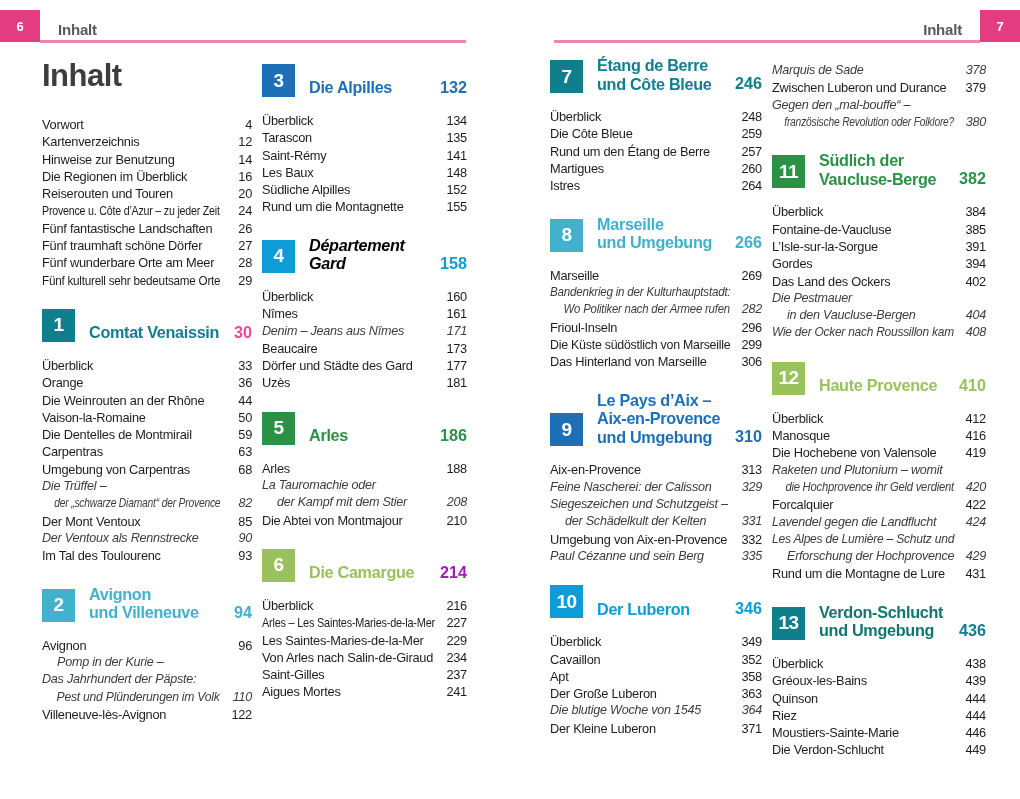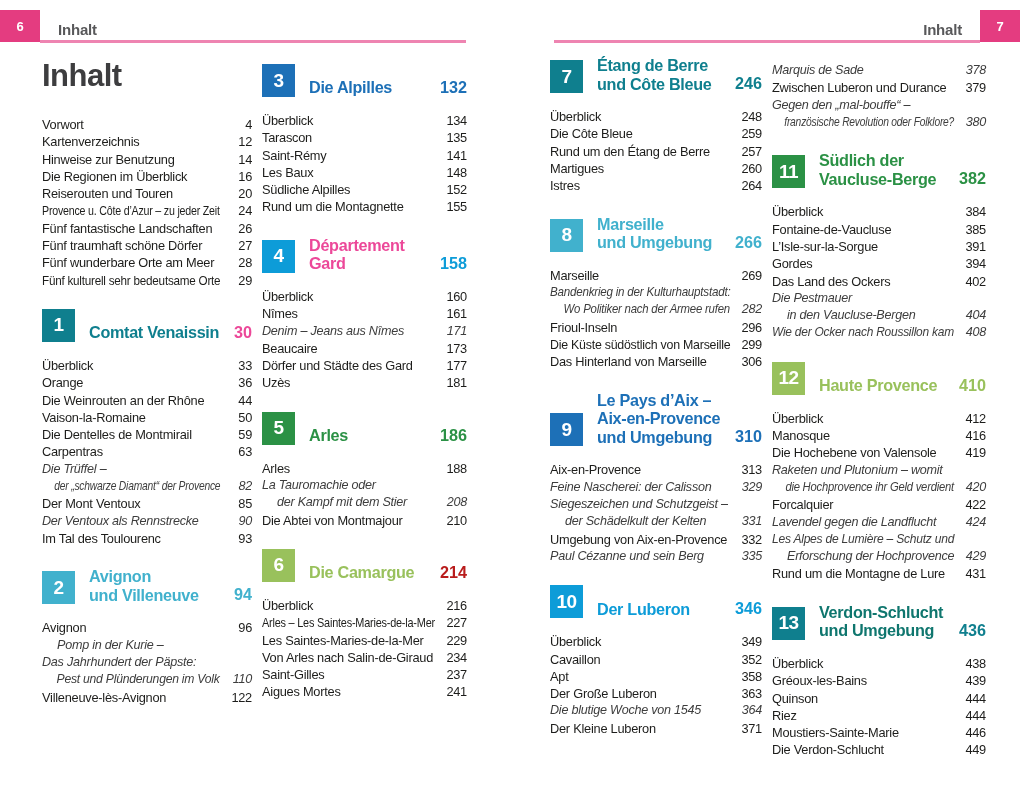--- a/index.html
+++ b/index.html
@@ -80,20 +80,21 @@
         </div>
         <div class="ch-page" style="color: #ec4899;">30</div>
       </div>
       <div class="entries">
         <div class="toc-row"><span class="toc-label">Überblick</span><span class="toc-page">33</span></div>
         <div class="toc-row"><span class="toc-label">Orange</span><span class="toc-page">36</span></div>
         <div class="toc-row"><span class="toc-label">Die Weinrouten an der Rhône</span><span class="toc-page">44</span></div>
         <div class="toc-row"><span class="toc-label">Vaison-la-Romaine</span><span class="toc-page">50</span></div>
         <div class="toc-row"><span class="toc-label">Die Dentelles de Montmirail</span><span class="toc-page">59</span></div>
         <div class="toc-row"><span class="toc-label">Carpentras</span><span class="toc-page">63</span></div>
+        <div class="toc-row"><span class="toc-label">Umgebung von Carpentras</span><span class="toc-page">68</span></div>
         <div class="toc-row italic"><span class="toc-label">Die Trüffel –</span><span class="toc-page"></span></div>
         <div class="toc-row italic indent"><span class="toc-label" style="transform: scaleX(0.817);">der „schwarze Diamant“ der Provence</span><span class="toc-page">82</span></div>
         <div class="toc-row"><span class="toc-label">Der Mont Ventoux</span><span class="toc-page">85</span></div>
         <div class="toc-row italic"><span class="toc-label">Der Ventoux als Rennstrecke</span><span class="toc-page">90</span></div>
         <div class="toc-row"><span class="toc-label">Im Tal des Toulourenc</span><span class="toc-page">93</span></div>
       </div>
       <div class="chapter">
         <div class="ch-num" style="background: rgb(65, 177, 205);">2</div>
         <div class="ch-title" style="color: rgb(65, 177, 205);">
           <span>Avignon</span>
@@ -120,21 +121,21 @@
       <div class="entries">
         <div class="toc-row"><span class="toc-label">Überblick</span><span class="toc-page">134</span></div>
         <div class="toc-row"><span class="toc-label">Tarascon</span><span class="toc-page">135</span></div>
         <div class="toc-row"><span class="toc-label">Saint-Rémy</span><span class="toc-page">141</span></div>
         <div class="toc-row"><span class="toc-label">Les Baux</span><span class="toc-page">148</span></div>
         <div class="toc-row"><span class="toc-label">Südliche Alpilles</span><span class="toc-page">152</span></div>
         <div class="toc-row"><span class="toc-label">Rund um die Montagnette</span><span class="toc-page">155</span></div>
       </div>
       <div class="chapter">
         <div class="ch-num" style="background: rgb(13, 156, 216);">4</div>
-        <div class="ch-title" style="color: #ec4899;">
+        <div class="ch-title" style="color: #000000; font-style: italic;">
           <span>Département</span>
           <span>Gard</span>
         </div>
         <div class="ch-page" style="color: rgb(13, 156, 216);">158</div>
       </div>
       <div class="entries">
         <div class="toc-row"><span class="toc-label">Überblick</span><span class="toc-page">160</span></div>
         <div class="toc-row"><span class="toc-label">Nîmes</span><span class="toc-page">161</span></div>
         <div class="toc-row italic"><span class="toc-label">Denim – Jeans aus Nîmes</span><span class="toc-page">171</span></div>
         <div class="toc-row"><span class="toc-label">Beaucaire</span><span class="toc-page">173</span></div>
@@ -152,21 +153,21 @@
         <div class="toc-row"><span class="toc-label">Arles</span><span class="toc-page">188</span></div>
         <div class="toc-row italic"><span class="toc-label">La Tauromachie oder</span><span class="toc-page"></span></div>
         <div class="toc-row italic indent"><span class="toc-label">der Kampf mit dem Stier</span><span class="toc-page">208</span></div>
         <div class="toc-row"><span class="toc-label">Die Abtei von Montmajour</span><span class="toc-page">210</span></div>
       </div>
       <div class="chapter">
         <div class="ch-num" style="background: rgb(153, 193, 92);">6</div>
         <div class="ch-title" style="color: rgb(153, 193, 92);">
           <span>Die Camargue</span>
         </div>
-        <div class="ch-page" style="color: #b91c1c;">214</div>
+        <div class="ch-page" style="color: #a21caf;">214</div>
       </div>
       <div class="entries">
         <div class="toc-row"><span class="toc-label">Überblick</span><span class="toc-page">216</span></div>
         <div class="toc-row"><span class="toc-label" style="transform: scaleX(0.852);">Arles – Les Saintes-Maries-de-la-Mer</span><span class="toc-page">227</span></div>
         <div class="toc-row"><span class="toc-label">Les Saintes-Maries-de-la-Mer</span><span class="toc-page">229</span></div>
         <div class="toc-row"><span class="toc-label">Von Arles nach Salin-de-Giraud</span><span class="toc-page">234</span></div>
         <div class="toc-row"><span class="toc-label">Saint-Gilles</span><span class="toc-page">237</span></div>
         <div class="toc-row"><span class="toc-label">Aigues Mortes</span><span class="toc-page">241</span></div>
       </div>
     </div>

